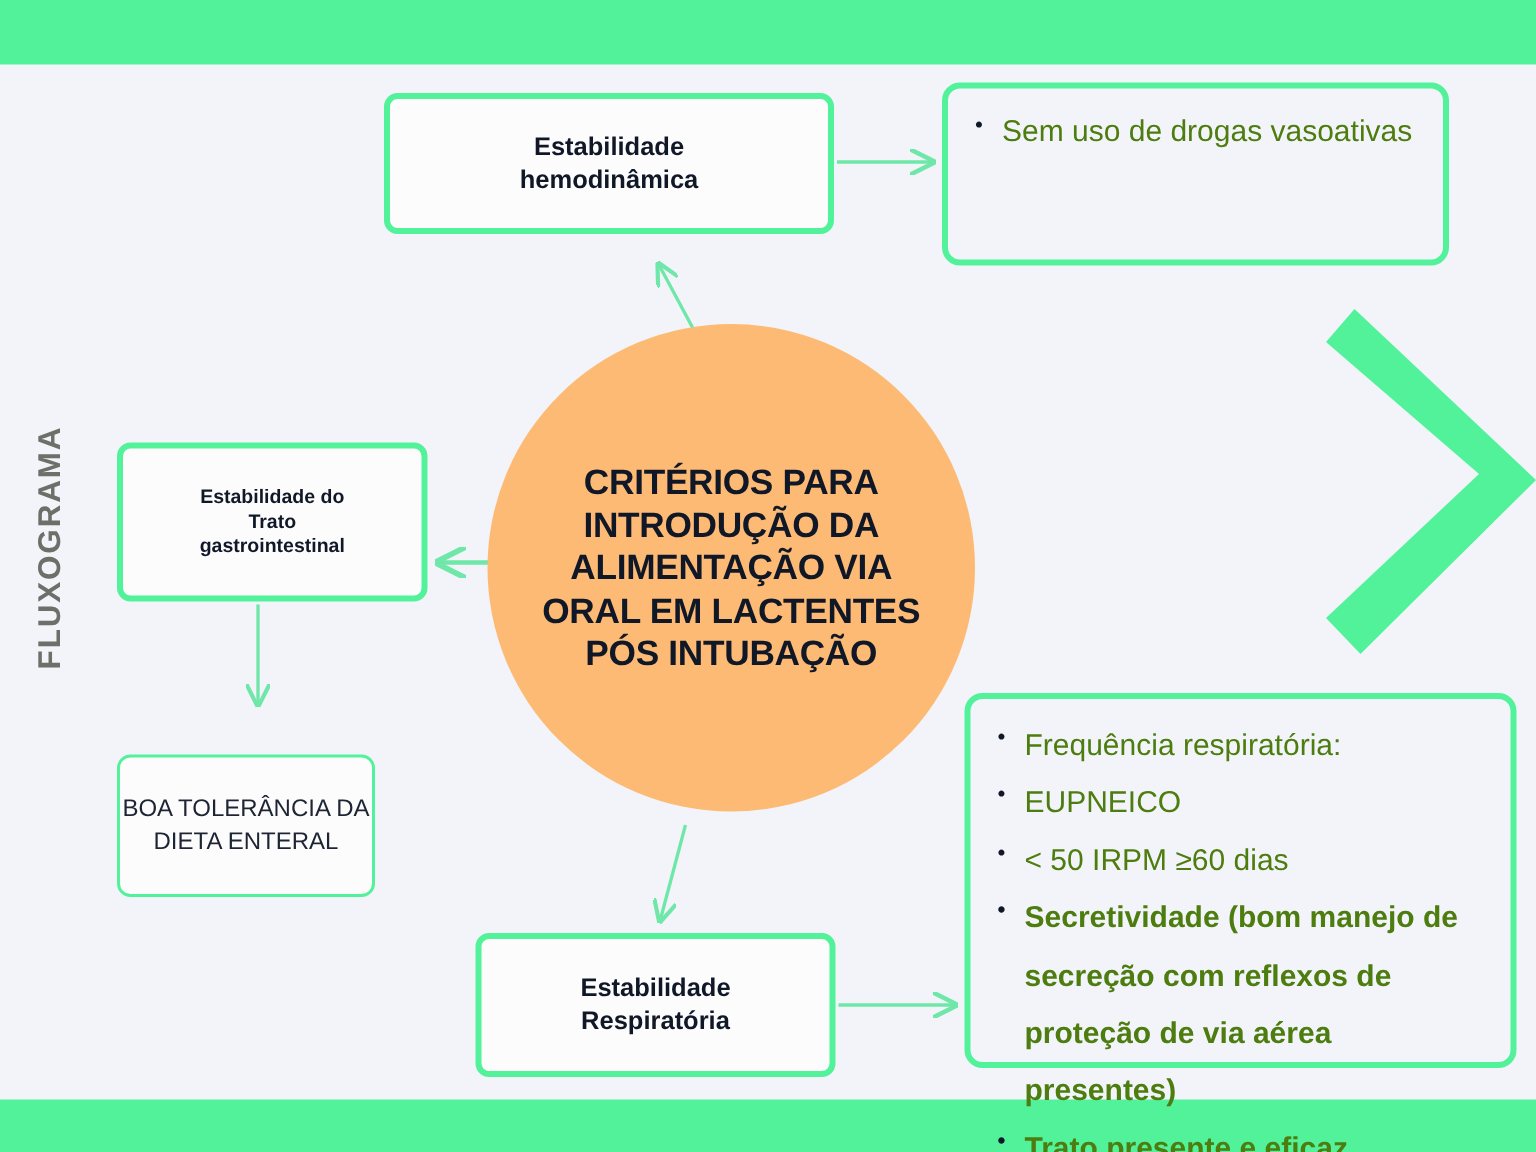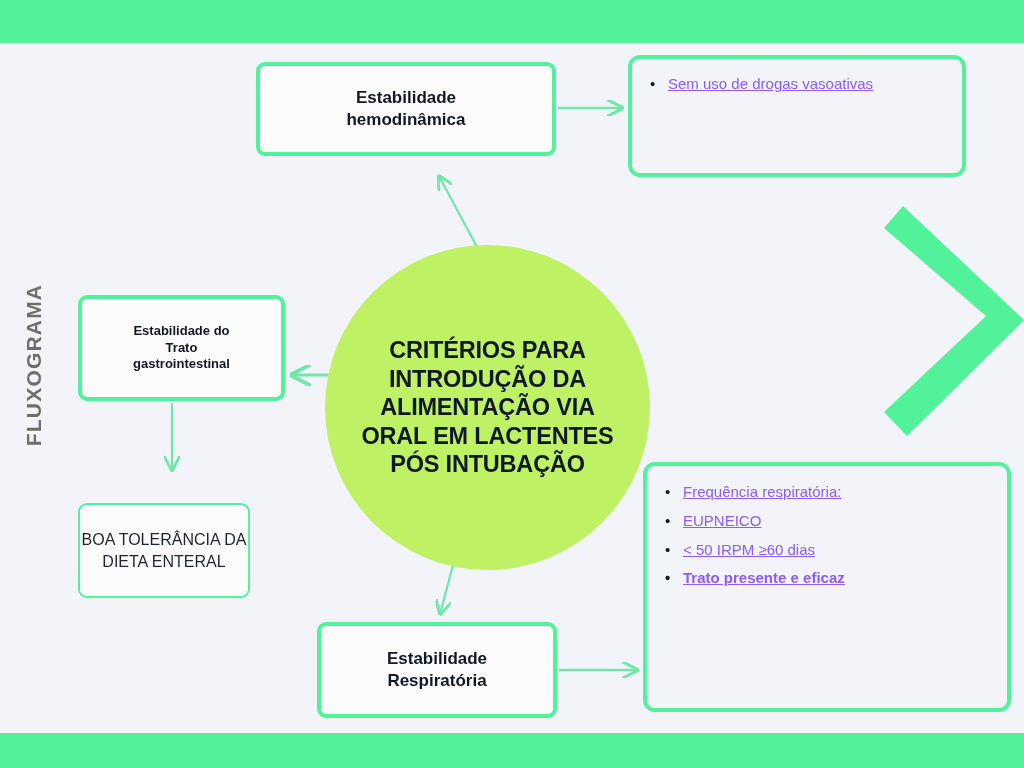--- a/index.html
+++ b/index.html
@@ -52,25 +52,25 @@
     top: 0;
     width: 1024px;
     height: 768px;
     pointer-events: none;
   }
 
   
   #center-circle {
     position: absolute;
     left: 325px;
-    top: 245px;
+    top: 216px;
     width: 325px;
     height: 325px;
     border-radius: 50%;
-    background: #bef264;
+    background: #fdba74;
     display: flex;
     align-items: center;
     justify-content: center;
     text-align: center;
   }
   #center-circle .circle-text {
     color: #101828;
     font-weight: bold;
     font-size: 23.5px;
     line-height: 1.22;
@@ -127,25 +127,24 @@
   #card-hemodynamic { left: 628px; top: 55px;  width: 338px; height: 122px; }
   #card-respiratory { left: 643px; top: 462px; width: 368px; height: 250px; }
 
   .card ul {
     margin: 0;
     padding: 0 0 0 24px;
     list-style: none;
   }
   .card li {
     position: relative;
-    color: #8b5cf6;
-    font-size: 15px;
+    color: #4d7c0f;
+    font-size: 20px;
     line-height: 1.92;
     padding-left: 2px;
-    text-decoration: underline;
   }
   #card-hemodynamic li { line-height: 1.78; }
   .card li::before {
     content: "\2022";
     position: absolute;
     left: -16px;
     top: 0;
     font-size: 15px;
     color: #101828;
   }
@@ -210,17 +209,18 @@
     <ul>
         <li>Sem uso de drogas vasoativas</li>
       </ul>
   </div>
 
   <div class="card" id="card-respiratory">
     <ul>
         <li>Frequência respiratória:</li>
         <li>EUPNEICO</li>
         <li>&lt; 50 IRPM ≥60 dias</li>
+        <li class="bold">Secretividade (bom manejo de secreção com reflexos de proteção de via aérea presentes)</li>
         <li class="bold">Trato presente e eficaz</li>
       </ul>
   </div>
 
 </div>
 
 </body></html>

